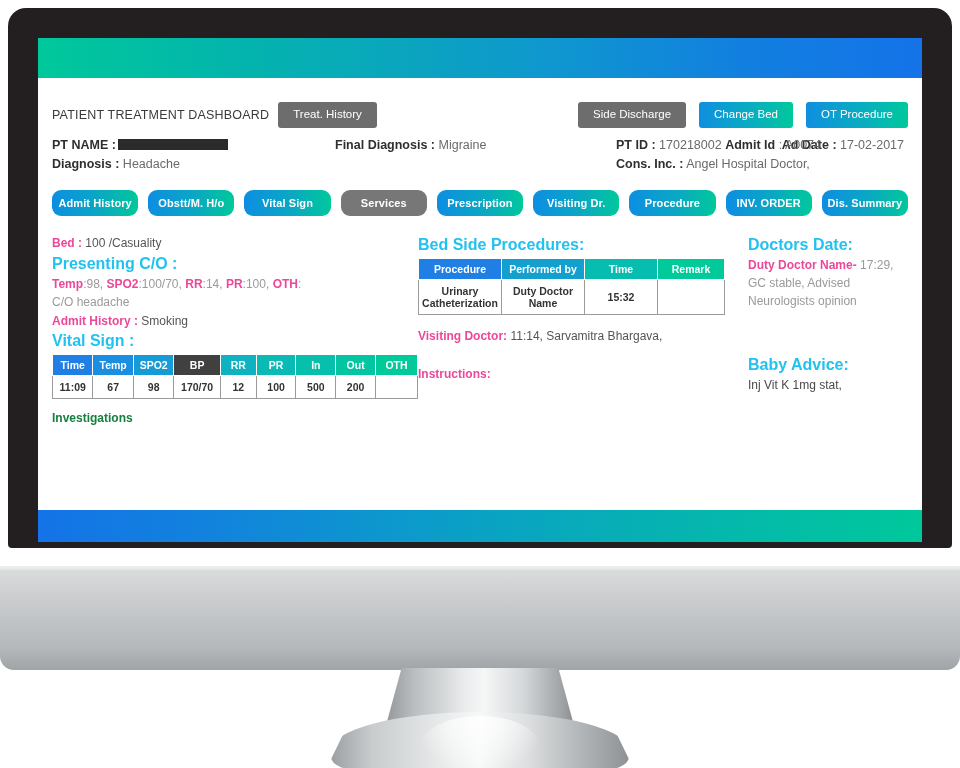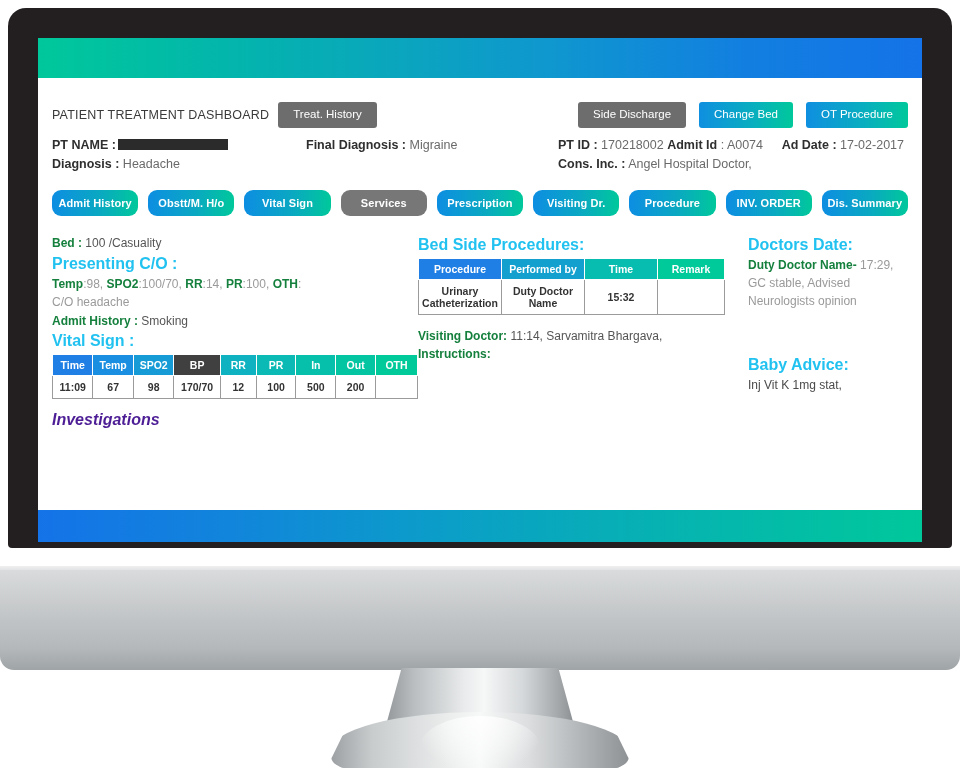--- a/index.html
+++ b/index.html
@@ -115,20 +115,21 @@
   }
   .btn-gray { background: #6d6d6d; }
   .btn-grad { background: linear-gradient(90deg, #0f8fe0 0%, #08b0bd 60%, #00c89b 100%); }
 
   
   .pt-info {
     display: flex;
     padding-top: 8px;
     font-size: 12.5px;
     color: #555;
+    gap: 29px;
   }
   .pt-col-1 { width: 254px; }
   .pt-col-2 { width: 252px; }
   .pt-col-3 { flex: 1; }
   .pt-line { margin-bottom: 5px; white-space: nowrap; }
   .lbl { font-weight: bold; color: #2f2f2f; }
   .val { color: #6a6a6a; }
   .redact {
     display: inline-block;
     width: 110px; height: 11px;
@@ -164,21 +165,21 @@
   
   .cols {
     display: flex;
     padding-top: 16px;
   }
   .col-left { width: 366px; }
   .col-mid { width: 326px; }
   .col-right { flex: 1; padding-left: 4px; }
 
   .txt { font-size: 12px; color: #555; line-height: 1.55; }
-  .b-dark { font-weight: bold; color: #15803d; }
+  .b-dark { font-weight: bold; color: #ec4899; margin-top: 20px; }
   .muted { color: #9a9a9a; }
   .cyan-head {
     color: #22c2f0;
     font-weight: bold;
     font-size: 16px;
     margin: 2px 0 2px 0;
   }
 
   
   table.grid {
@@ -219,21 +220,21 @@
   .bsp td.ctr { text-align: center; }
   .bsp th:nth-child(1){ background:#1f7fe5; }
   .bsp th:nth-child(2){ background:#14a0cf; }
   .bsp th:nth-child(3){ background:#07bdaf; }
   .bsp th:nth-child(4){ background:#00c99a; }
 
   .vdoc { font-size: 12px; color: #555; padding-top: 12px; line-height: 1.5; }
   .note-body { font-size: 12px; color: #9a9a9a; line-height: 1.5; }
   .baby-gap { height: 44px; }
   .baby-body { font-size: 12px; color: #4a4a4a; line-height: 1.5; }
-  .inv-head { font-size: 16px; font-weight: bold; color: #4c1d95; padding-top: 12px; font-style: italic; }
+  .inv-head { font-size: 12px; font-weight: bold; color: #15803d; padding-top: 12px; }
   .inv-body { font-size: 12px; color: #4a4a4a; }
 </style>
 </head>
 <body>
 
 <div id="stage">
 
   <div class="monitor-bezel"></div>
 
   <div class="screen">

